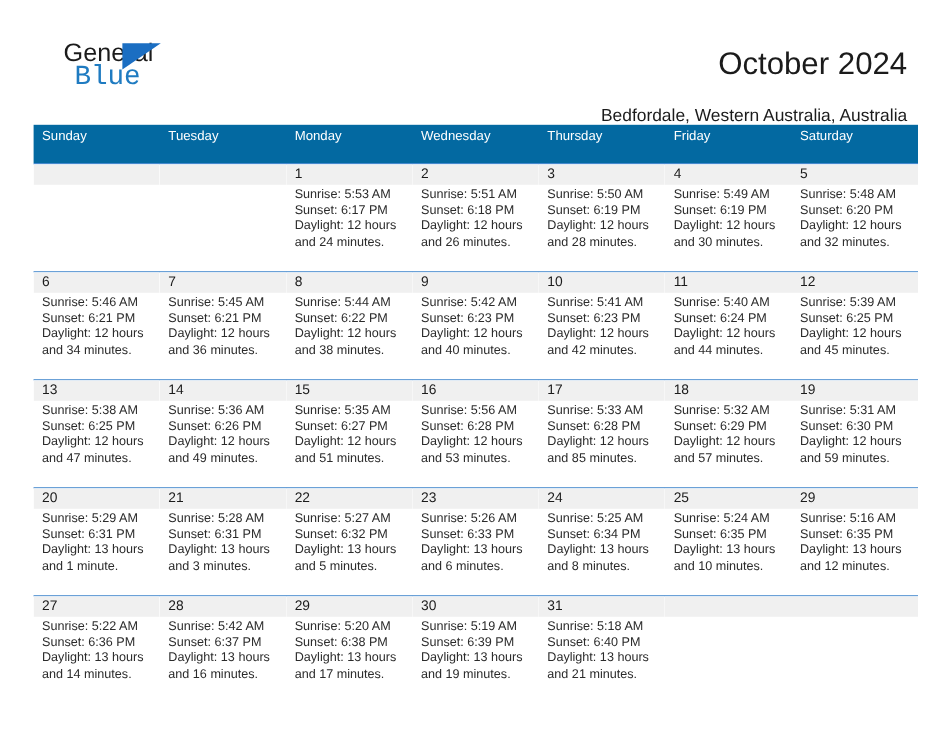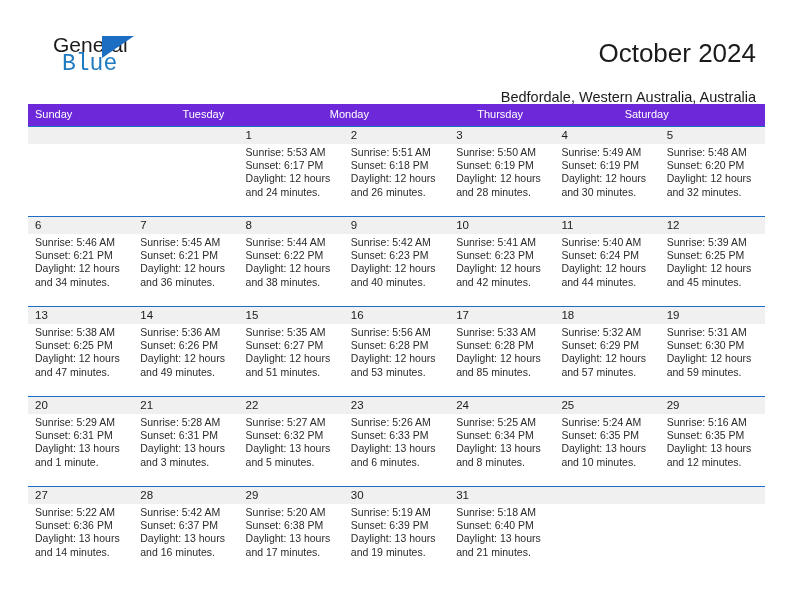--- a/index.html
+++ b/index.html
@@ -93,22 +93,22 @@
   
   .calendar {
     position: absolute;
     left: 28px;
     top: 104px;
     width: 737px;
   }
 
   .weekday-header {
     display: flex;
-    background: #6d28d9;
-    height: 22px;
+    background: #0369a1;
+    height: 32px;
   }
   .weekday-cell {
     flex: 1 1 0;
     color: #ffffff;
     font-size: 11px;
     line-height: 21px;
     padding-left: 7px;
     box-sizing: border-box;
     white-space: nowrap;
     overflow: hidden;
@@ -181,21 +181,23 @@
     <div class="subtitle">Bedfordale, Western Australia, Australia</div>
 
   </div>
 
   <div class="calendar">
 
     <div class="weekday-header">
       <div class="weekday-cell">Sunday</div>
       <div class="weekday-cell">Tuesday</div>
       <div class="weekday-cell">Monday</div>
+      <div class="weekday-cell">Wednesday</div>
       <div class="weekday-cell">Thursday</div>
+      <div class="weekday-cell">Friday</div>
       <div class="weekday-cell">Saturday</div>
     </div>
 
     <div class="week-row">
       <div class="day-cell empty">
         <div class="day-band"></div>
         <div class="day-number"></div>
         <div class="day-info">
           <div></div>
           <div></div>

